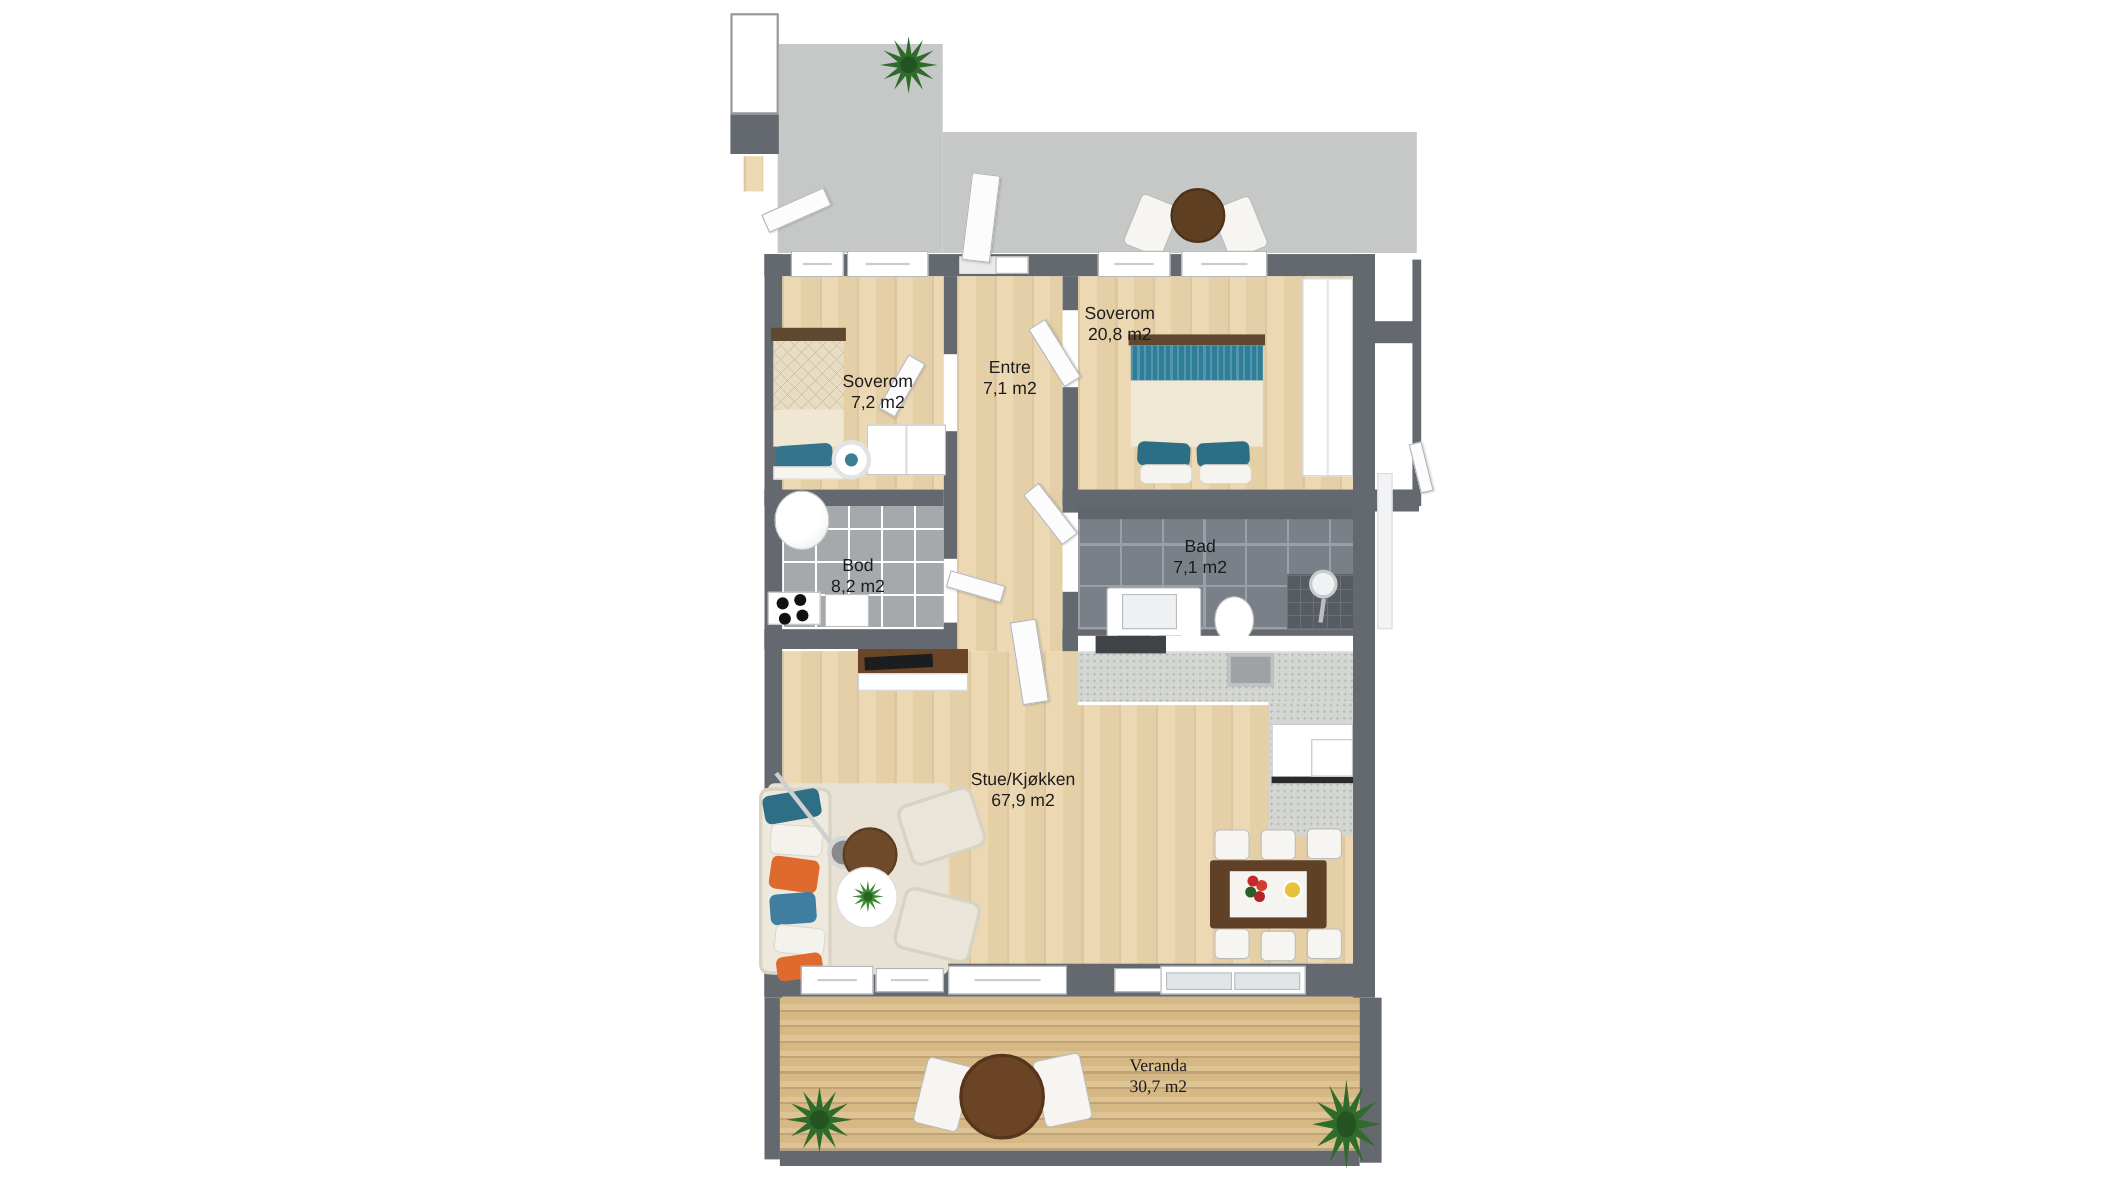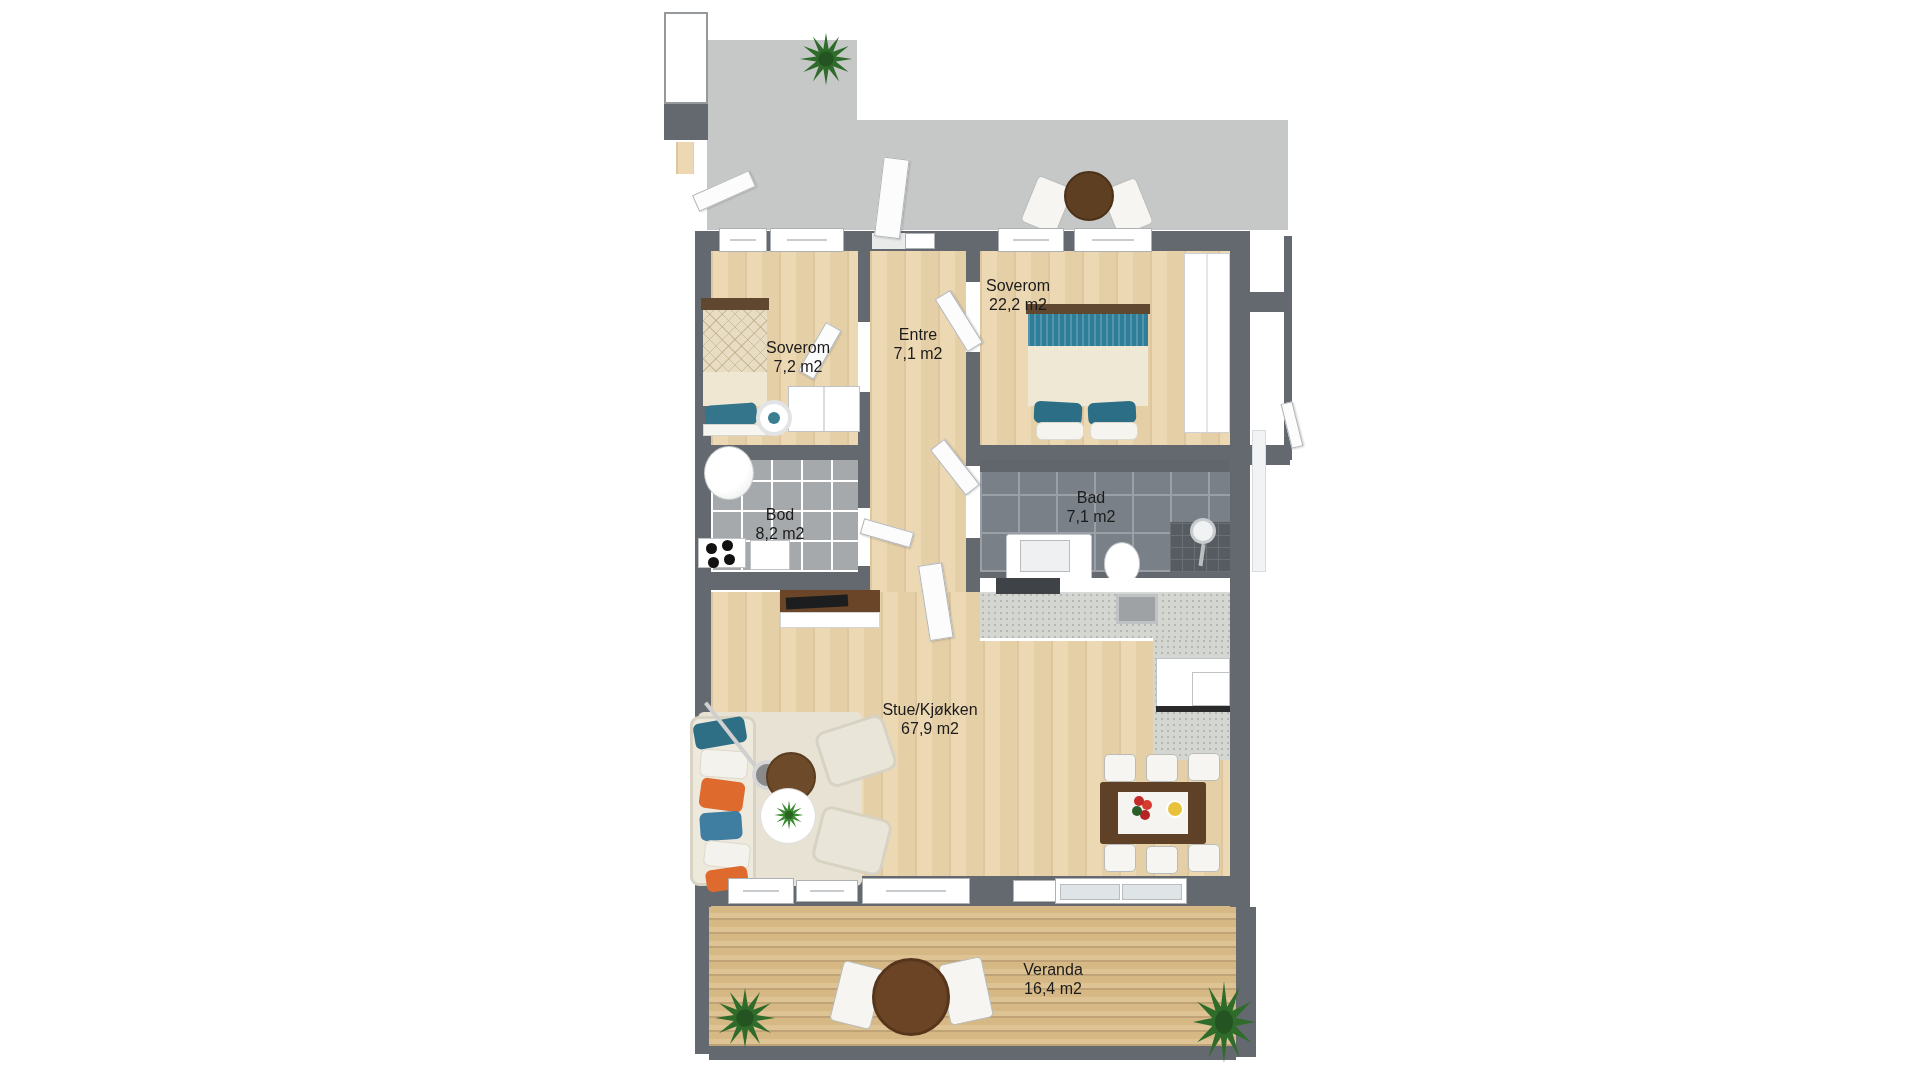--- a/index.html
+++ b/index.html
@@ -239,32 +239,32 @@
   <div class="lbl" style="left:798px;top:338px;">
     <div>Soverom</div>
     <div>7,2 m2</div>
   </div>
   <div class="lbl" style="left:918px;top:325px;">
     <div>Entre</div>
     <div>7,1 m2</div>
   </div>
   <div class="lbl" style="left:1018px;top:276px;">
     <div>Soverom</div>
-    <div>22,2 m2</div>
+    <div>20,8 m2</div>
   </div>
   <div class="lbl" style="left:780px;top:505px;">
     <div>Bod</div>
     <div>8,2 m2</div>
   </div>
   <div class="lbl" style="left:1091px;top:488px;">
     <div>Bad</div>
     <div>7,1 m2</div>
   </div>
   <div class="lbl" style="left:930px;top:700px;">
     <div>Stue/Kjøkken</div>
     <div>67,9 m2</div>
   </div>
-  <div class="lbl" style="left:1053px;top:960px;">
+  <div class="lbl" style="left:1053px;top:960px;font-family:Liberation Serif, serif;">
     <div>Veranda</div>
-    <div>16,4 m2</div>
+    <div>30,7 m2</div>
   </div>
 
 </div>
 
 </body></html>

